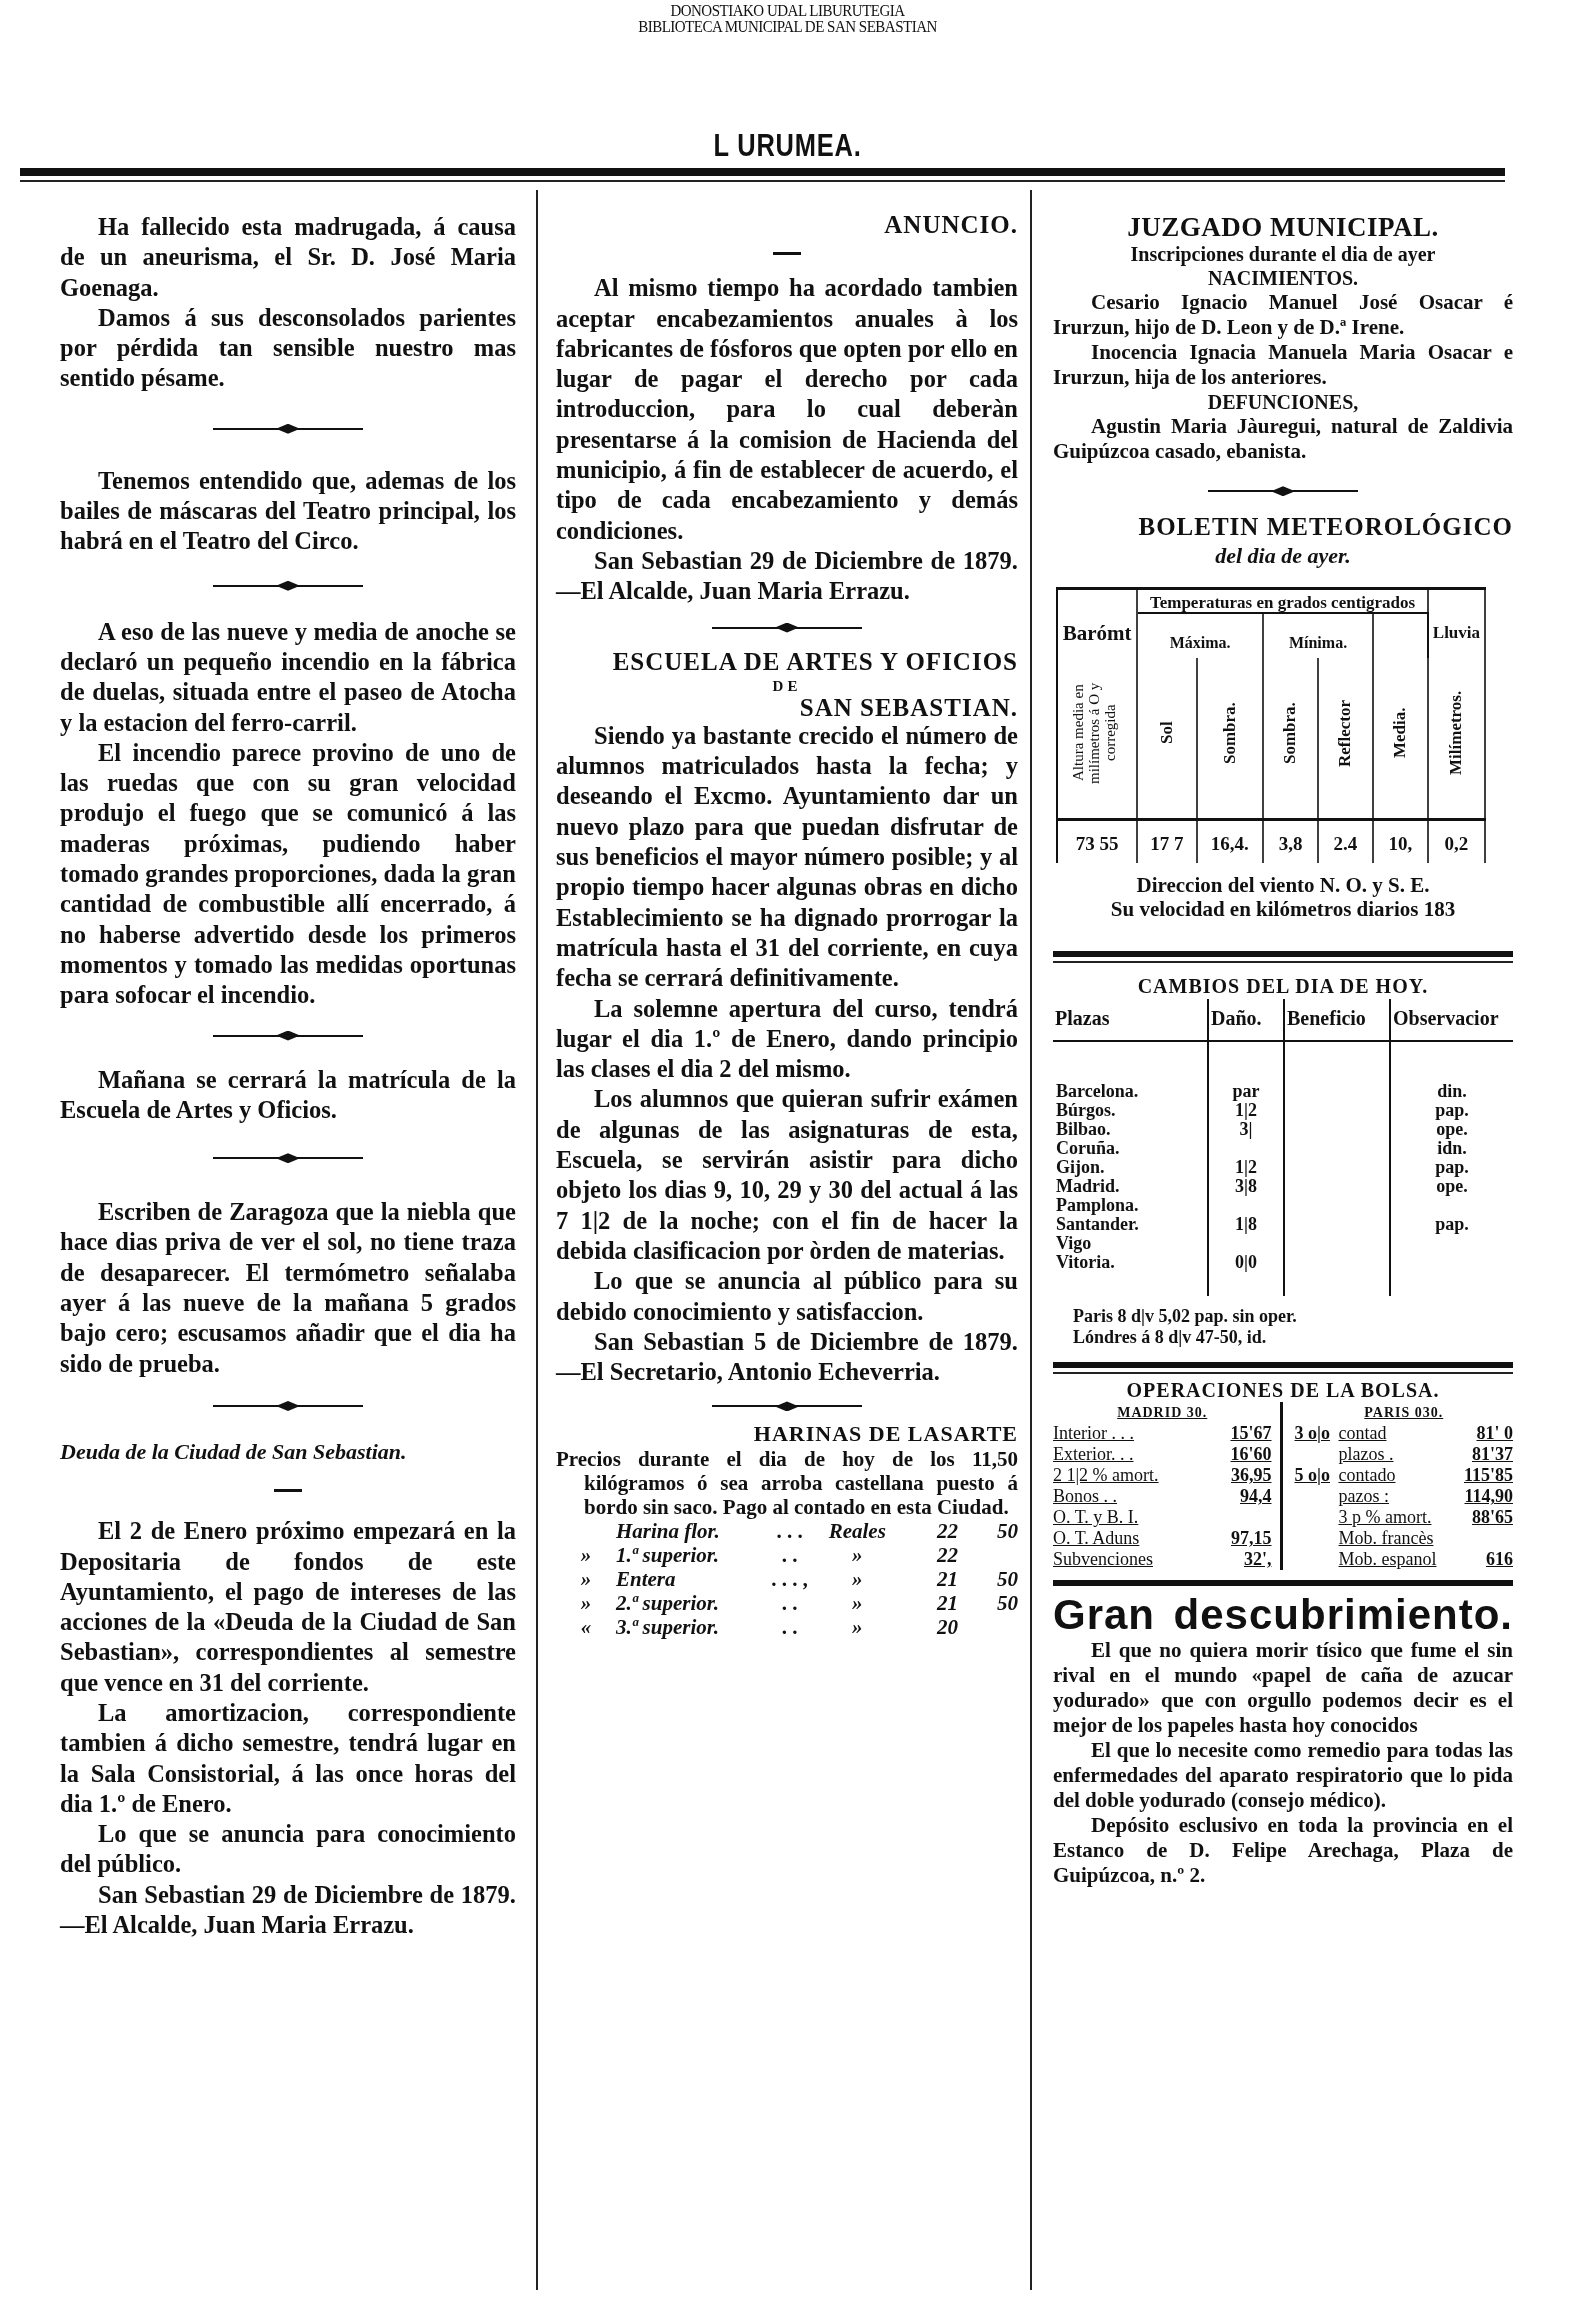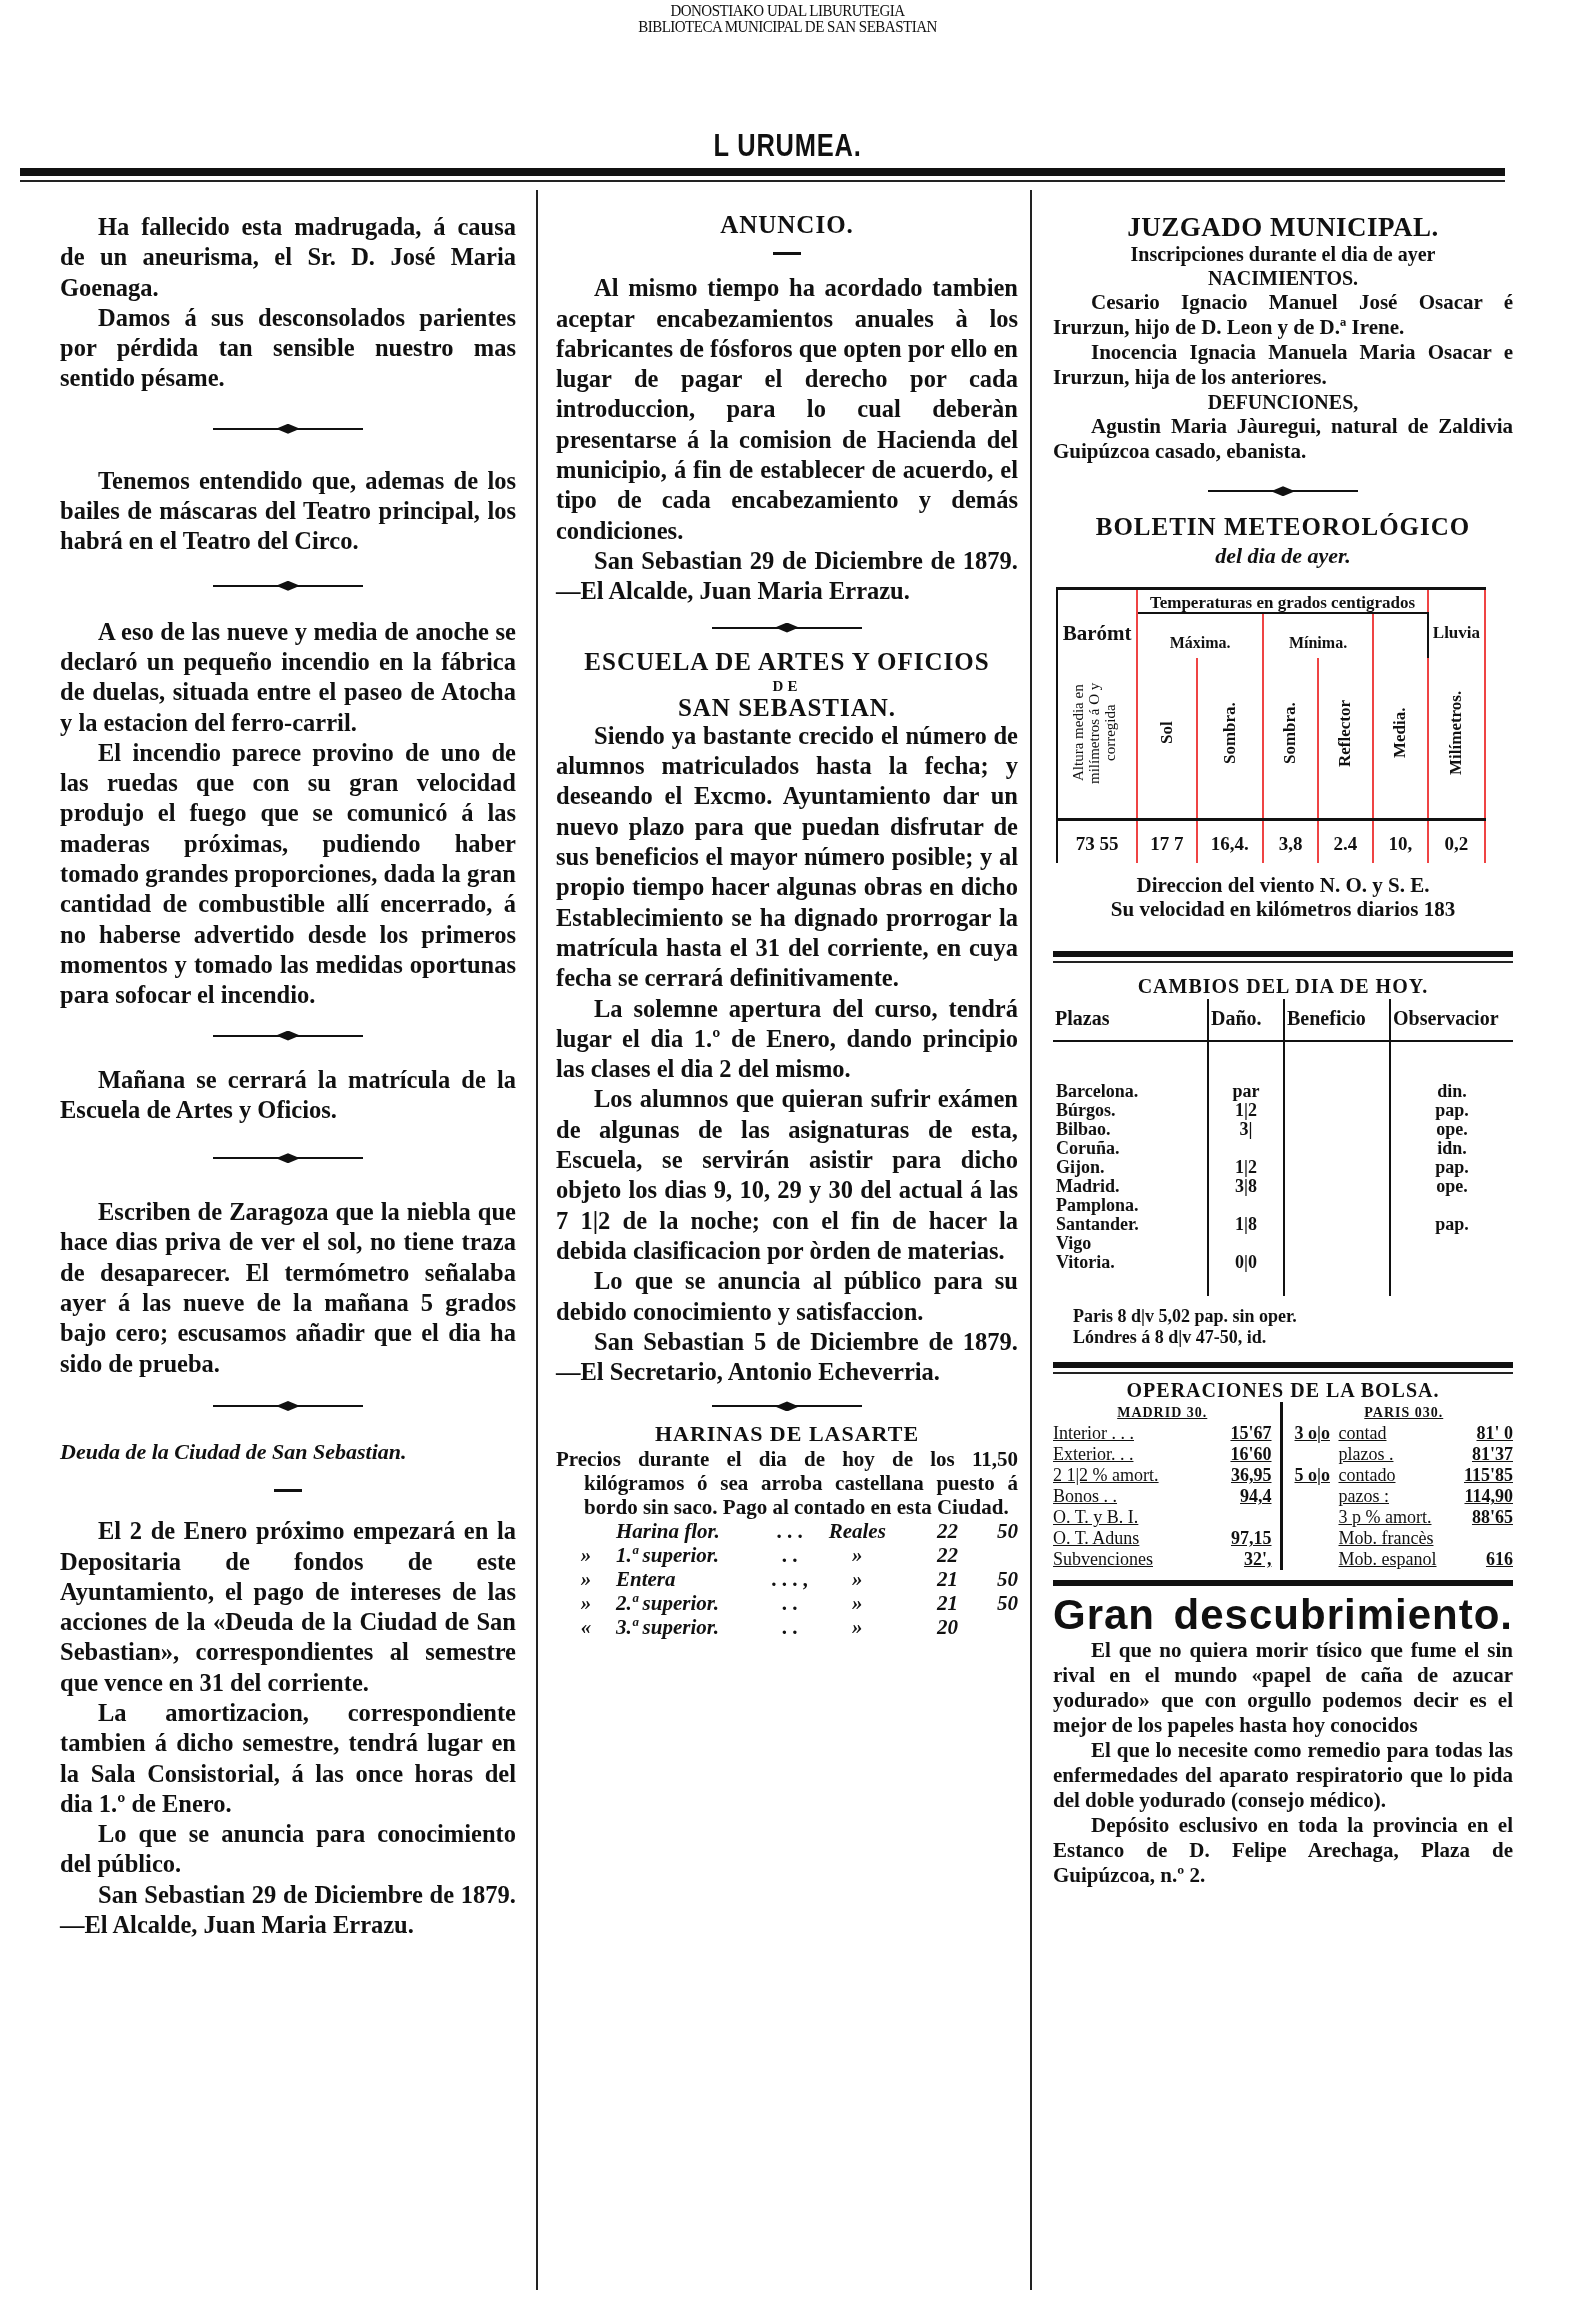--- a/index.html
+++ b/index.html
@@ -22,33 +22,33 @@
   .vsep-2 { left:1030px; top:190px; height:2100px; }
   p { margin:0; text-indent:38px;font-weight:bold; }
   .noindent { text-indent:0; }
   .center { text-align:center; text-indent:0; }
   .bold { font-weight:bold; }
   .ornament { display:block; margin:20px auto 24px; width:150px; height:10px; position:relative; }
   .ornament::before { content:""; position:absolute; left:0; right:0; top:4px; height:2px; background:#111; }
   .ornament::after { content:""; position:absolute; left:63px; top:0; width:24px; height:10px;
                      background:#111; clip-path:polygon(0 50%,50% 0,100% 50%,50% 100%); }
   .dash { display:block; width:28px; height:3px; background:#111; margin:12px auto 18px; }
-  .h-sec { text-align:center; text-indent:0; font-size:25px; letter-spacing:1px; }
+  .h-sec { text-align:right; text-indent:0; font-size:25px; letter-spacing:1px; }
   .h-big { text-align:center; text-indent:0; font-weight:bold; font-size:27px; letter-spacing:0.5px; }
   .italic-title { font-style:italic; font-weight:bold; text-indent:0; font-size:22px; margin-top:8px; }
   .small { font-size:20px; line-height:24px; }
   .smallb { font-size:20px; line-height:24px; font-weight:bold; }
   
   .price-table { width:100%; border-collapse:collapse; font-size:21px; line-height:24px; font-weight:bold;font-style:italic; }
   .price-table td { padding:0; }
   .price-table .qm { width:60px; text-align:center; }
   .price-table .num { text-align:right; width:60px; }
   
   .meteo { border-collapse:collapse; width:430px; margin:18px 0 0 3px; font-size:16px; }
-  .meteo td { border-left:2px solid #111; border-right:2px solid #ef4444; text-align:center; padding:0 2px;border-radius:8px; }
+  .meteo td { border-left:2px solid #111; border-right:2px solid #404040; text-align:center; padding:0 2px;border-radius:8px; }
   .meteo .top td { border-top:3px solid #111; }
   .vert { writing-mode:vertical-rl; transform:rotate(180deg); font-weight:bold; font-size:17px;
           height:150px; display:inline-block; white-space:nowrap; }
   .vert-thin { font-weight:normal; font-size:15px; line-height:16px; white-space:normal; }
   .meteo .vals td { font-weight:bold; font-size:19px; padding:8px 2px 4px; border-top:3px solid #111; }
   .heavy-rule { height:6px; background:#111; margin:30px 0 4px; }
   .thin-rule { height:2px; background:#222; margin:0 0 10px; }
   
   .cambios { width:100%; border-collapse:collapse; font-size:18px; line-height:19px; font-weight:bold; }
   .cambios th { font-size:20px; padding:10px 2px 12px; border-bottom:2px solid #111; }

